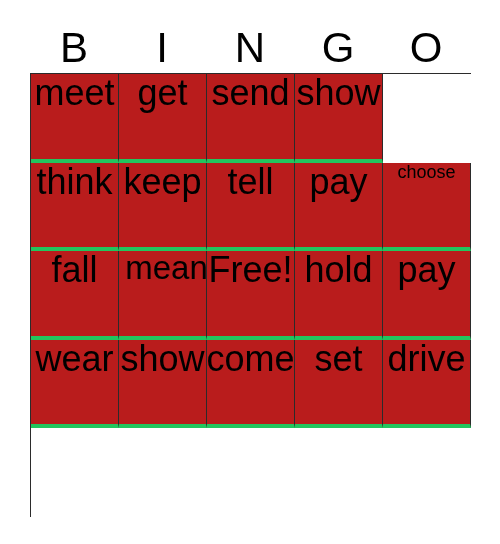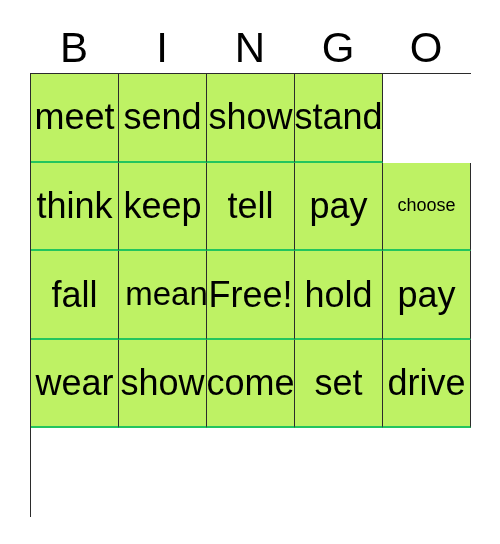--- a/index.html
+++ b/index.html
@@ -53,26 +53,26 @@
   .grid-row {
     display: flex;
     width: 440px;
     height: 88.6px;
   }
   .cell {
     width: 88px;
     height: 88.6px;
     box-sizing: border-box;
     border-right: 1px solid #2b2b2b;
-    border-bottom: 2px solid #22c55e;
+    border-bottom: 4px solid #22c55e;
     display: flex;
-    align-items: center;
+    align-items: flex-start;
     justify-content: center;
     overflow: hidden;
-    background: #bef264;
+    background: #b91c1c;
   }
   .cell-text {
     display: block;
     font-size: 36px;
     line-height: 1.05;
     white-space: nowrap;
     text-align: center;
     color: #000000;
   }
   .cell-text.size-sm {
@@ -96,27 +96,27 @@
     <div class="header-letter">O</div>
   </div>
 
   <div id="grid">
 
     <div class="grid-row">
       <div class="cell">
           <span class="cell-text">meet</span>
         </div>
       <div class="cell">
+          <span class="cell-text">get</span>
+        </div>
+      <div class="cell">
           <span class="cell-text">send</span>
         </div>
       <div class="cell">
           <span class="cell-text">show</span>
-        </div>
-      <div class="cell">
-          <span class="cell-text">stand</span>
         </div>
     </div>
 
     <div class="grid-row">
       <div class="cell">
           <span class="cell-text">think</span>
         </div>
       <div class="cell">
           <span class="cell-text">keep</span>
         </div>

